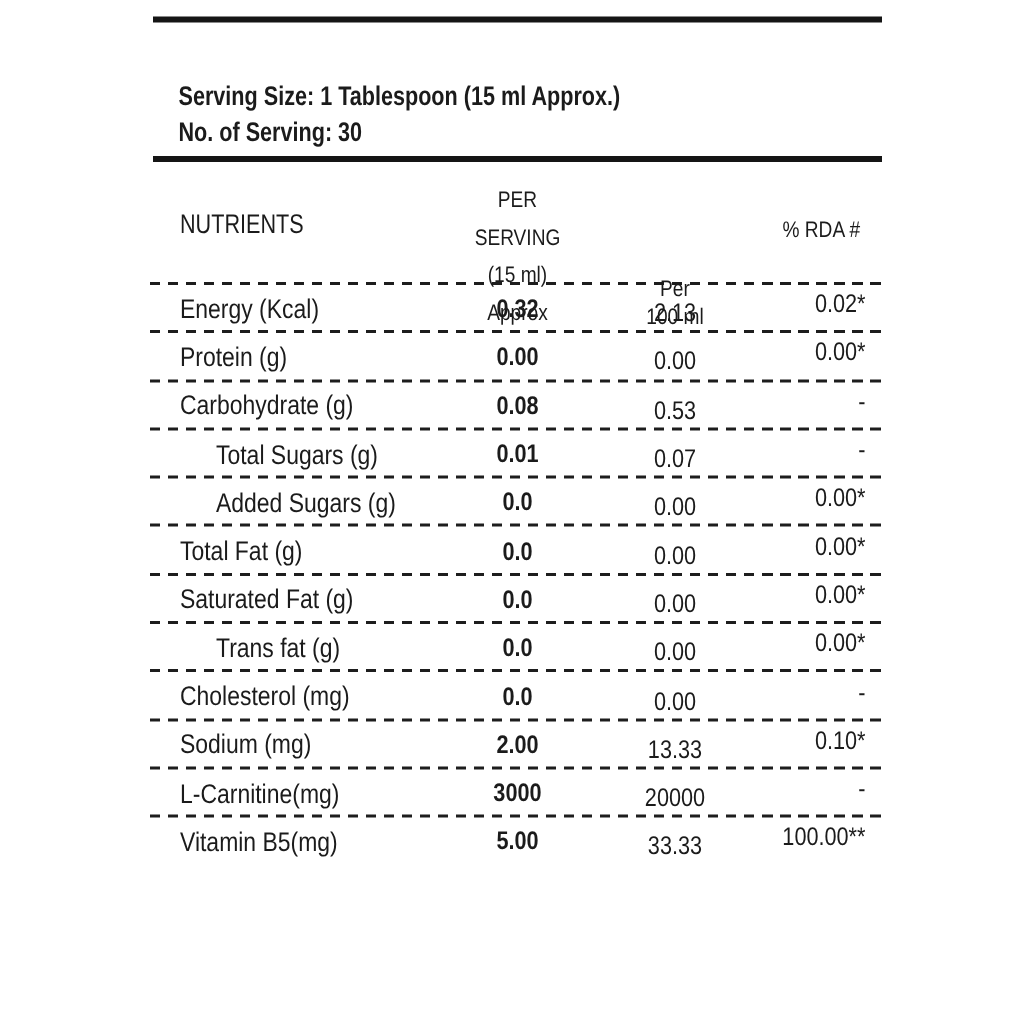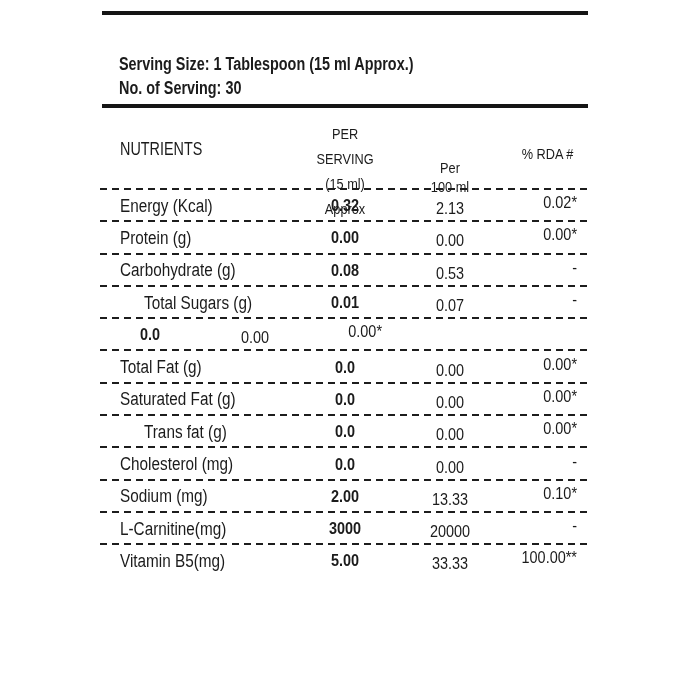--- a/index.html
+++ b/index.html
@@ -72,21 +72,21 @@
     box-sizing: border-box;
   }
   .c1 { width: 195px; box-sizing: border-box; }
   .c2 { width: 100px; box-sizing: border-box; }
   .c3 { width: 110px; box-sizing: border-box; }
   .c4 { width: 85px;  box-sizing: border-box; }
 
   .thead .c1 { padding: 32px 0 0 20px; font-size: 18px; line-height: 18px; white-space: nowrap; }
   .thead .c1 .cx { transform: scaleX(0.8); }
   .thead .c2 { padding-top: 12.5px; font-size: 15px; line-height: 25px; text-align: center; }
-  .thead .c3 { padding-top: 50px; font-size: 15px; line-height: 19px; text-align: center; }
+  .thead .c3 { padding-top: 75px; font-size: 15px; line-height: 19px; text-align: center; }
   .thead .c4 { padding-top: 38px; font-size: 15px; line-height: 16px; text-align: center; }
   .hdr-lines { transform: scaleX(0.85); transform-origin: center center; }
 
   .t-row {
     display: flex;
     height: 32.3px;
     align-items: center;
     font-size: 17px;
   }
   .t-row.last { background-image: none; }
@@ -186,20 +186,21 @@
         </div>
     <div class="c3 cell-val">
           <span class="cx-center">0.07</span>
         </div>
     <div class="c4 cell-val">
           <span class="cx-right">-</span>
         </div>
   </div>
 
   <div class="t-row dashed-bottom indent">
+    <div class="c1 cell-name"><span class="cx cx-left">Added Sugars (g)</span></div>
     <div class="c2 cell-val">
           <span class="cx-center">0.0</span>
         </div>
     <div class="c3 cell-val">
           <span class="cx-center">0.00</span>
         </div>
     <div class="c4 cell-val">
           <span class="cx-right">0.00*</span>
         </div>
   </div>

